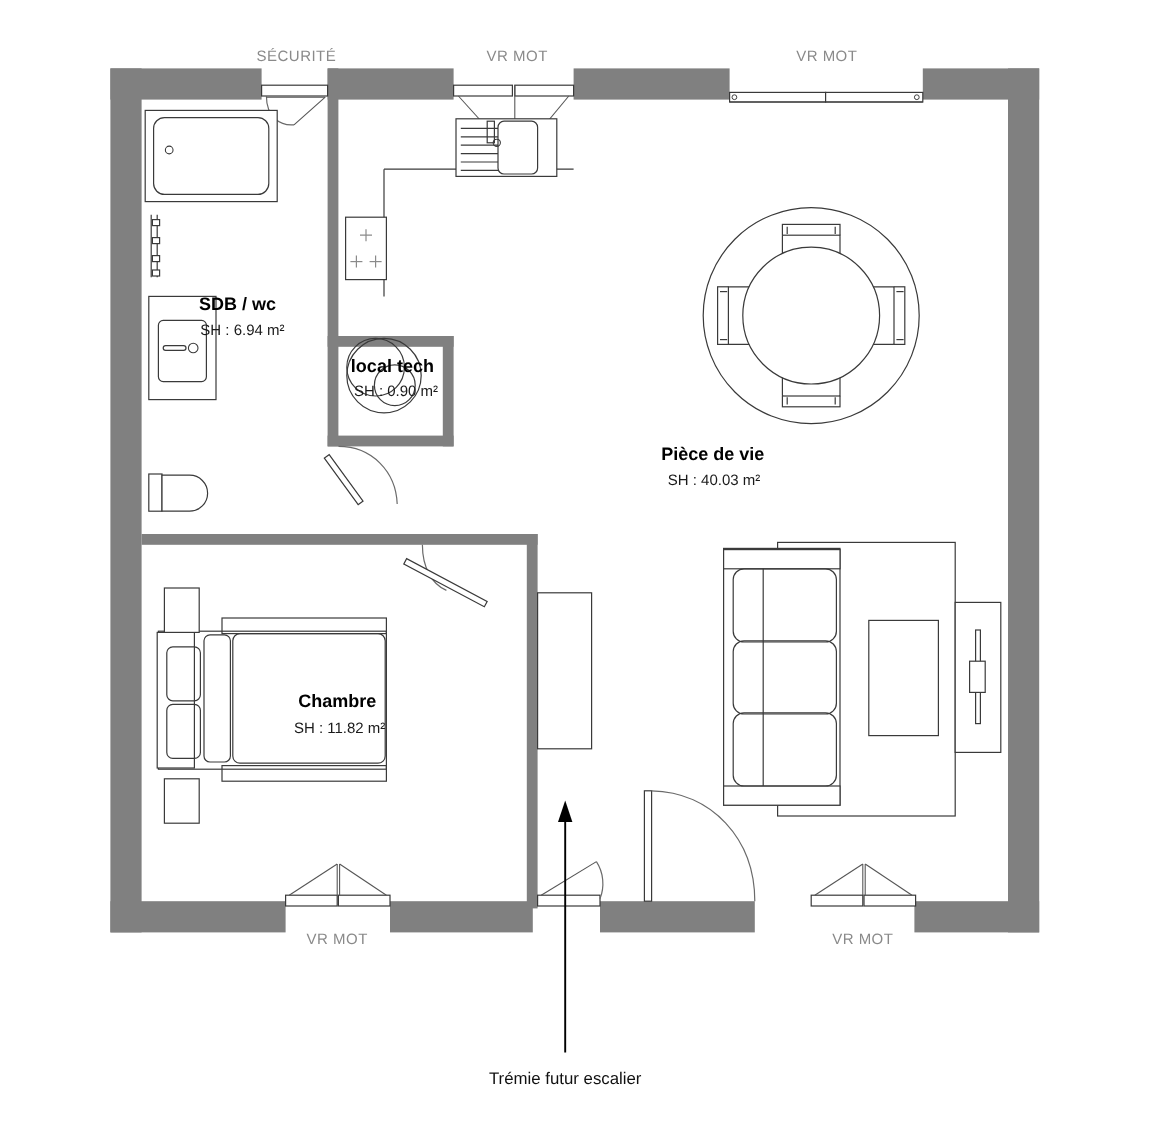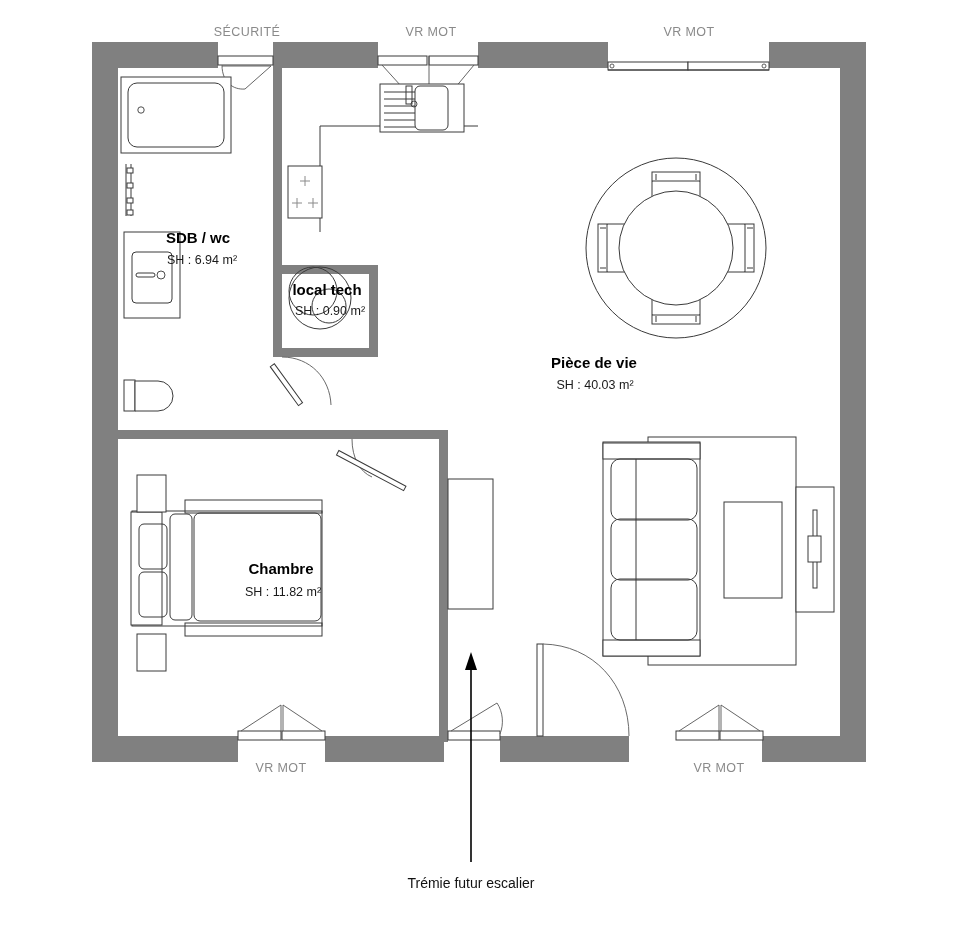--- a/index.html
+++ b/index.html
@@ -9,21 +9,21 @@
   }
   body {
     width: 960px;
     height: 942px;
     font-family: "Liberation Sans", sans-serif;
     overflow: hidden;
     position: relative;
   }
   #plan-root {
     position: absolute;
-    left: 0; top: 0;
+    left: 0; top: 15px;
     width: 960px;
     height: 716px;
   }
   svg.plan {
     display: block;
     width: 960px;
     height: 942px;
   }
   .wall { fill: #808080; }
   .thin { fill: none; stroke: #3a3a3a; stroke-width: 1; }

